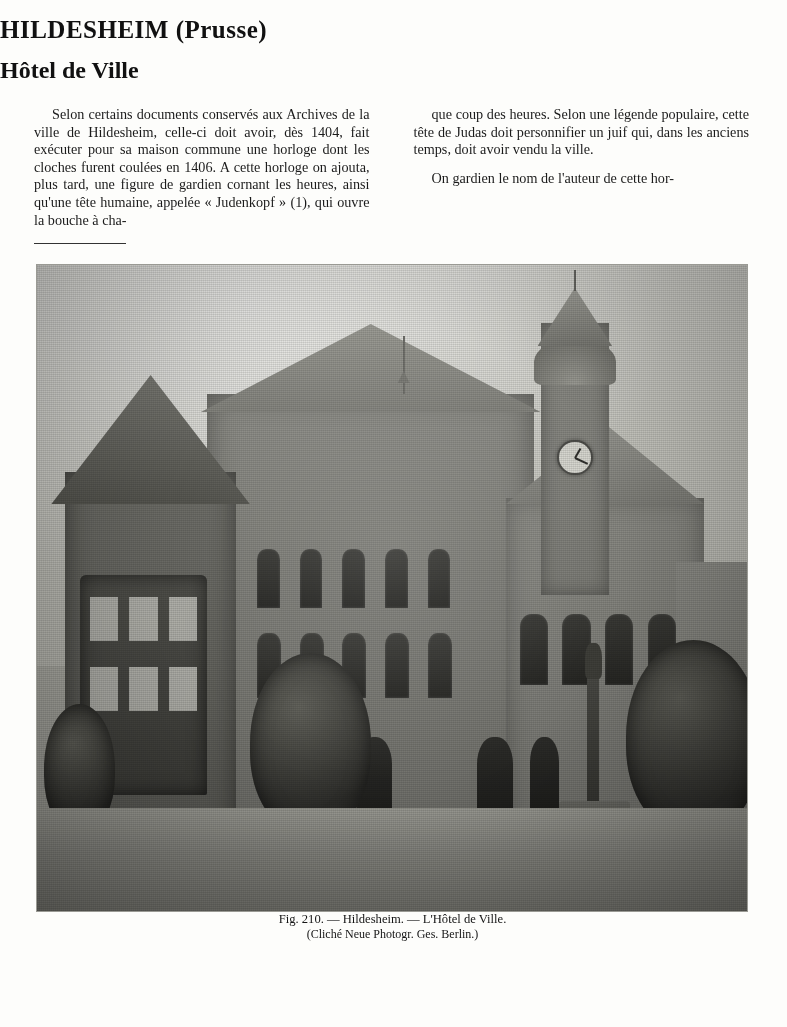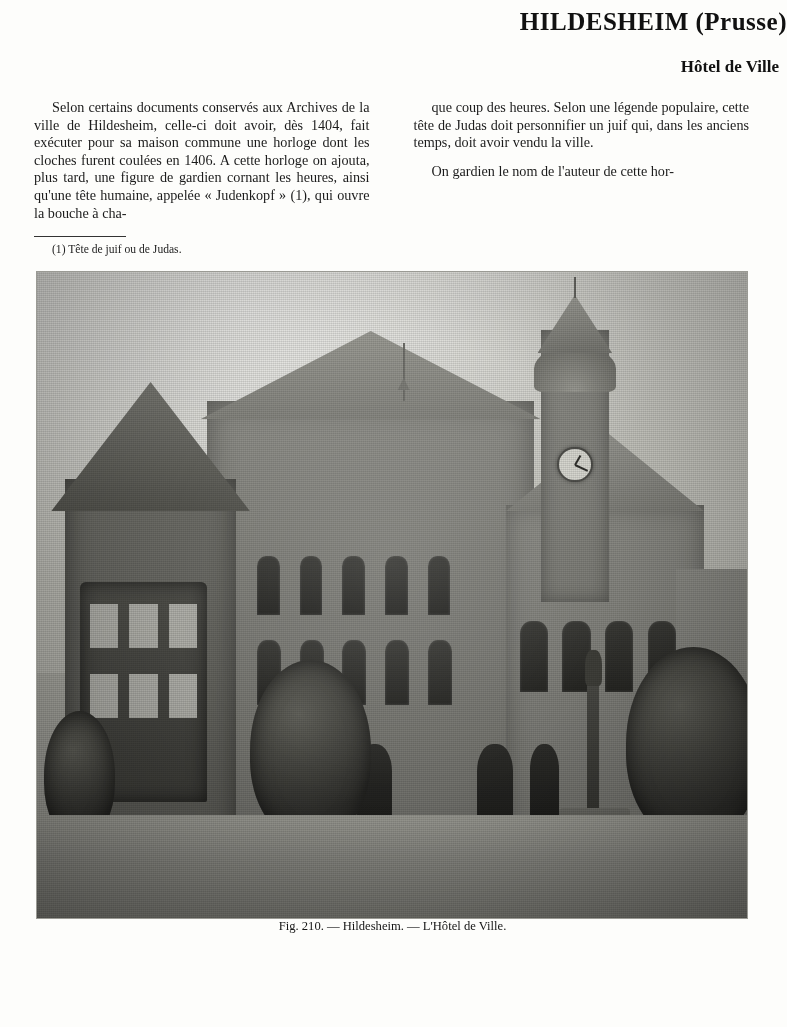--- a/index.html
+++ b/index.html
@@ -17,37 +17,37 @@
   }
   .page {
     width: 787px;
     height: 1027px;
     position: relative;
     padding: 0;
     box-sizing: border-box;
     background: #fdfdfb;
   }
   .title-block {
-    text-align: right;
-    padding-top: 8px;
+    text-align: left;
+    padding-top: 16px;
   }
   .main-title {
     font-family: "Liberation Serif", serif;
     font-weight: bold;
     font-size: 25px;
     letter-spacing: 0.5px;
     margin: 0;
     padding: 0;
     color: #111;
   }
   .sub-title {
     font-family: "Liberation Serif", serif;
     font-weight: bold;
-    font-size: 17px;
-    margin: 8px;
+    font-size: 24px;
+    margin: 0;
     padding-top: 13px;
     color: #111;
   }
   .columns {
     display: flex;
     margin-top: 22px;
     padding: 0 38px 0 34px;
     box-sizing: border-box;
     gap: 44px;
   }
@@ -328,21 +328,20 @@
 
   <div class="title-block">
     <h1 class="main-title">HILDESHEIM  (Prusse)</h1>
     <h2 class="sub-title">Hôtel de Ville</h2>
   </div>
 
   <div class="columns">
     <div class="col">
       <p>Selon certains documents conservés aux Archives de la ville de Hildesheim, celle-ci doit avoir, dès 1404, fait exécuter pour sa maison commune une horloge dont les cloches furent coulées en 1406. A cette horloge on ajouta, plus tard, une figure de gardien cornant les heures, ainsi qu'une tête humaine, appelée « Judenkopf » (1), qui ouvre la bouche à cha-</p>
       <div class="footnote-rule"></div>
-      <p class="footnote">(1) Tête de juif ou de Judas.</p>
     </div>
     <div class="col">
       <p>que coup des heures. Selon une légende populaire, cette tête de Judas doit personnifier un juif qui, dans les anciens temps, doit avoir vendu la ville.</p>
       <p>On gardien le nom de l'auteur de cette hor-</p>
     </div>
   </div>
 
   <div class="figure-wrap">
     <div class="figure-frame" title="Photographie de l'Hôtel de Ville de Hildesheim avec sa tour octogonale à horloge">
       <div class="photo">
@@ -410,16 +409,17 @@
         <div class="person" style="left:83%;top:88.8%;width:1.3%;height:3.6%;"></div>
 
         <div class="ground"></div>
         <div class="grain"></div>
         <div class="vignette"></div>
       </div>
     </div>
 
     <div class="caption">
       <div>Fig. 210. — Hildesheim. — L'Hôtel de Ville.</div>
+      <div class="line2">(Cliché Neue Photogr. Ges. Berlin.)</div>
     </div>
   </div>
 
 </div>
 
 </body></html>

